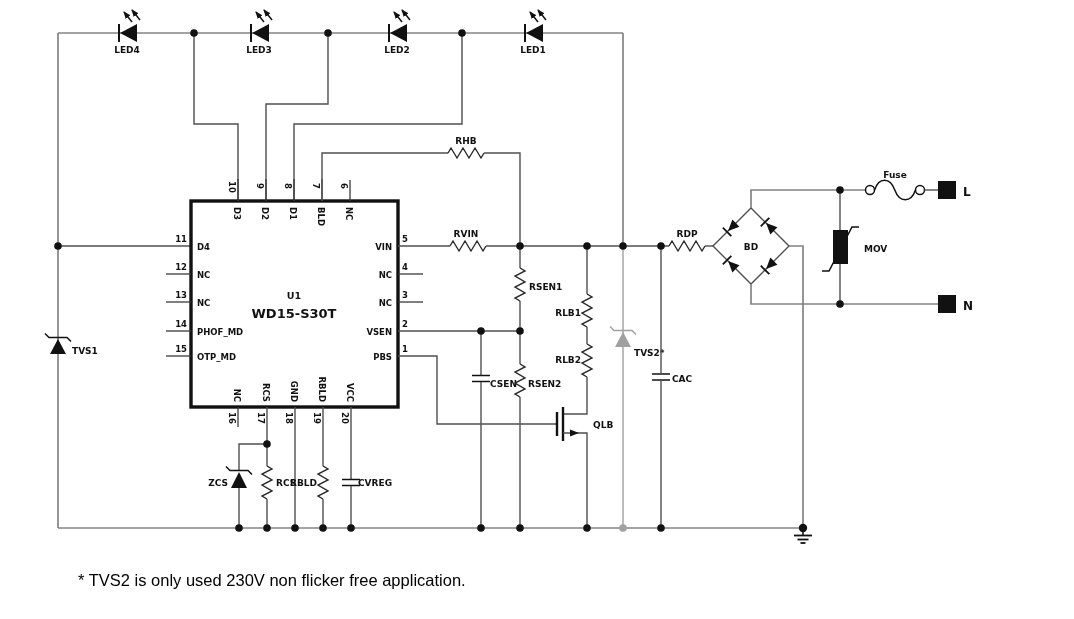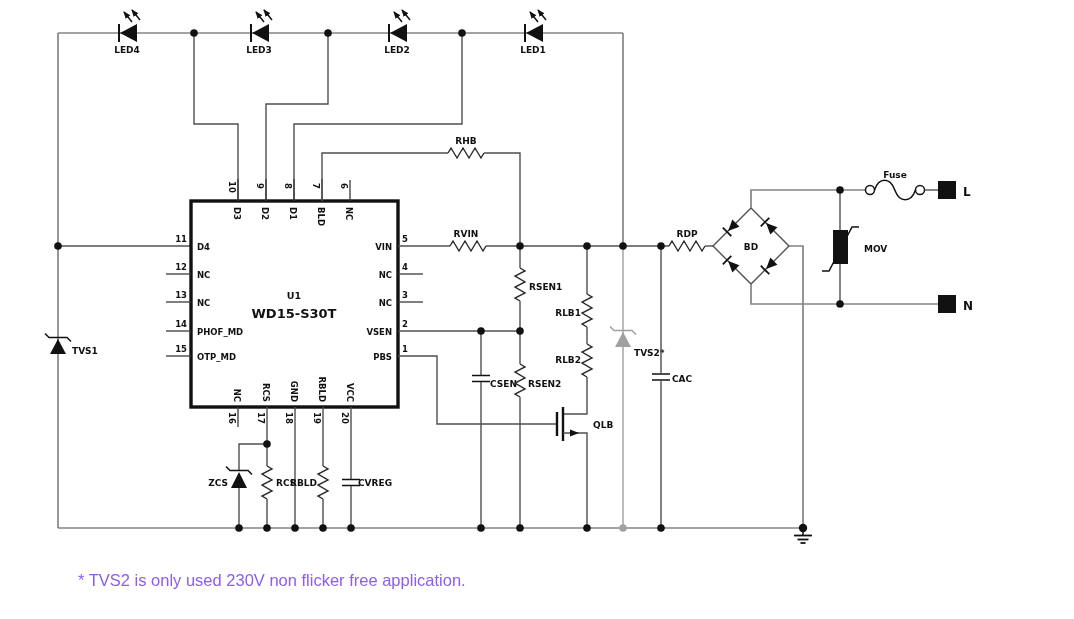--- a/index.html
+++ b/index.html
@@ -16,21 +16,21 @@
   .wire{stroke:#4f4f4f;stroke-width:1.4;fill:none;}
   .rail{stroke:#848484;stroke-width:1.7;fill:none;}
   .stub{stroke:#3a3a3a;stroke-width:1.3;fill:none;}
   .sym{stroke:#111;stroke-width:1.5;fill:none;}
   .res{stroke:#2a2a2a;stroke-width:1.4;fill:none;}
   .fill{fill:#111;stroke:none;}
   .dot{fill:#111;stroke:none;}
   .gray{stroke:#a0a0a0;}
   .grayfill{fill:#a0a0a0;stroke:none;}
   .icbox{fill:#fff;stroke:#111;stroke-width:3.4;}
-  #note{position:absolute;left:78px;top:571px;font:16.5px "Liberation Sans",sans-serif;color:#8b5cf6;}
+  #note{position:absolute;left:78px;top:571px;font:16.5px "Liberation Sans",sans-serif;color:#000000;}
 </style>
 </head>
 <body>
 
 <div id="canvas">
 <svg width="1074" height="619" viewBox="0 0 1074 619">
   <defs>
     <marker id="arr" markerWidth="9" markerHeight="9" refX="6.5" refY="3" orient="auto" markerUnits="userSpaceOnUse">
       <path d="M0,0 L7.5,3 L0,6 Z" fill="#111"></path>
     </marker>

